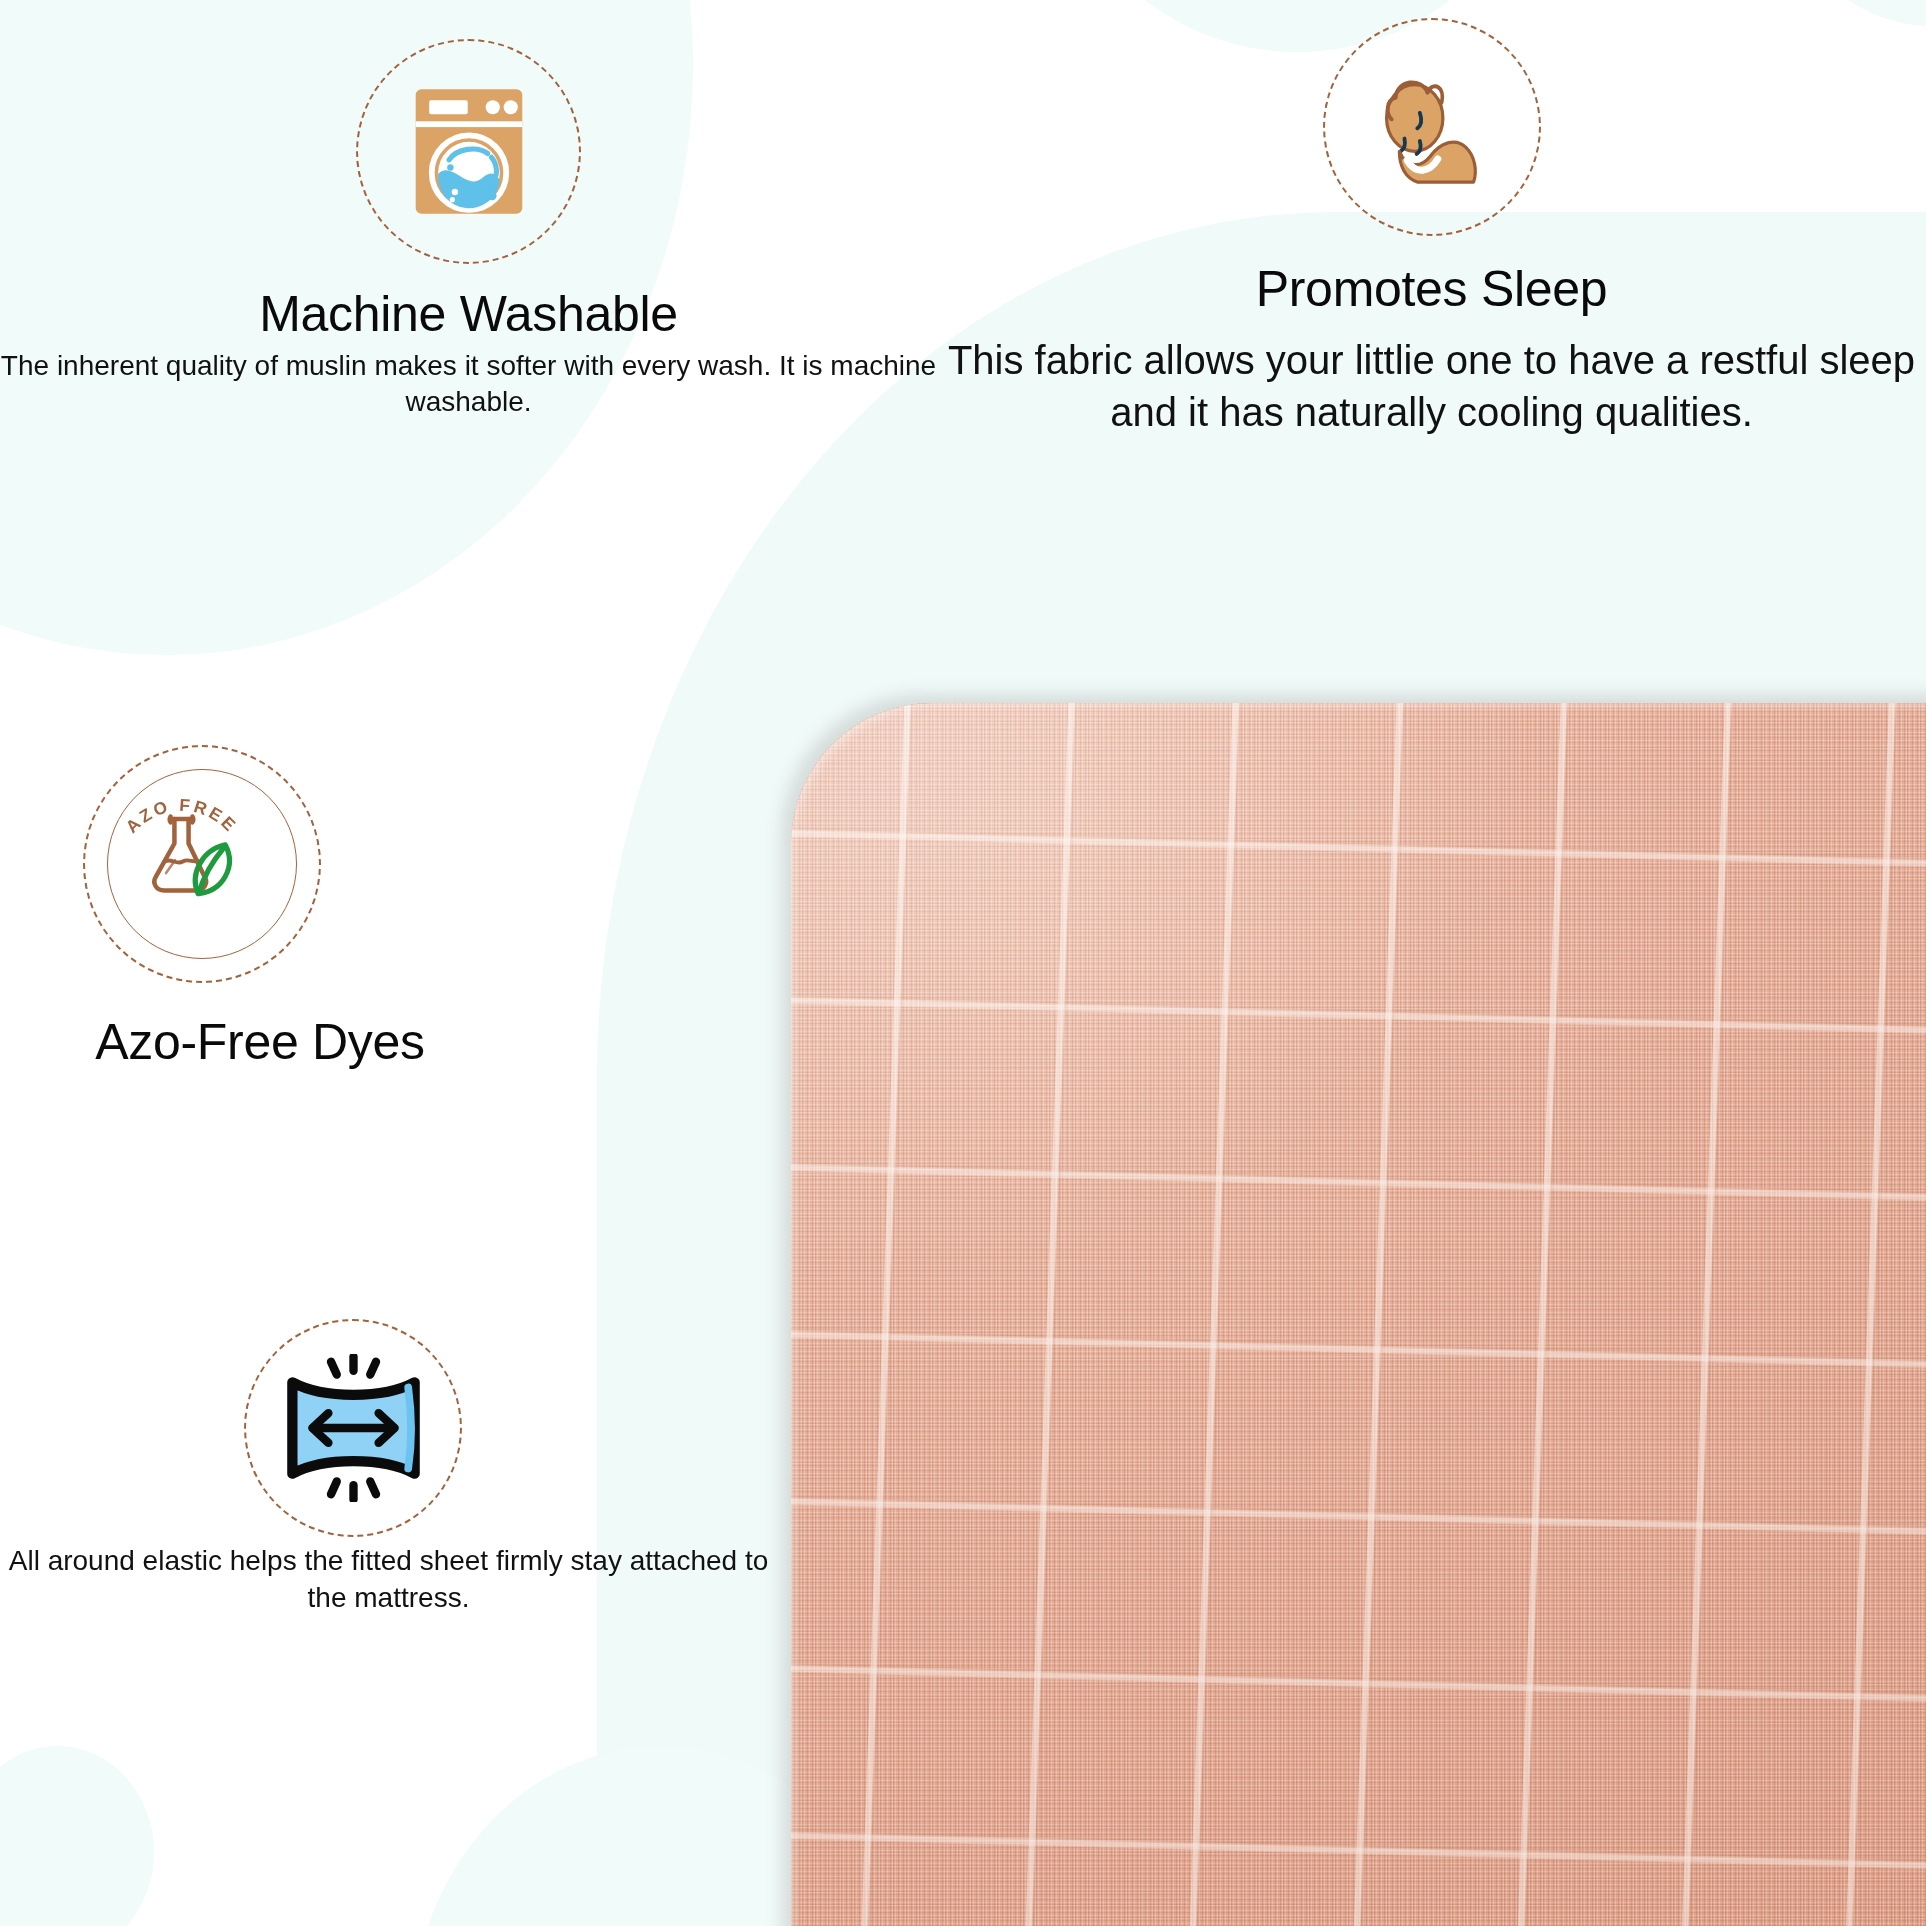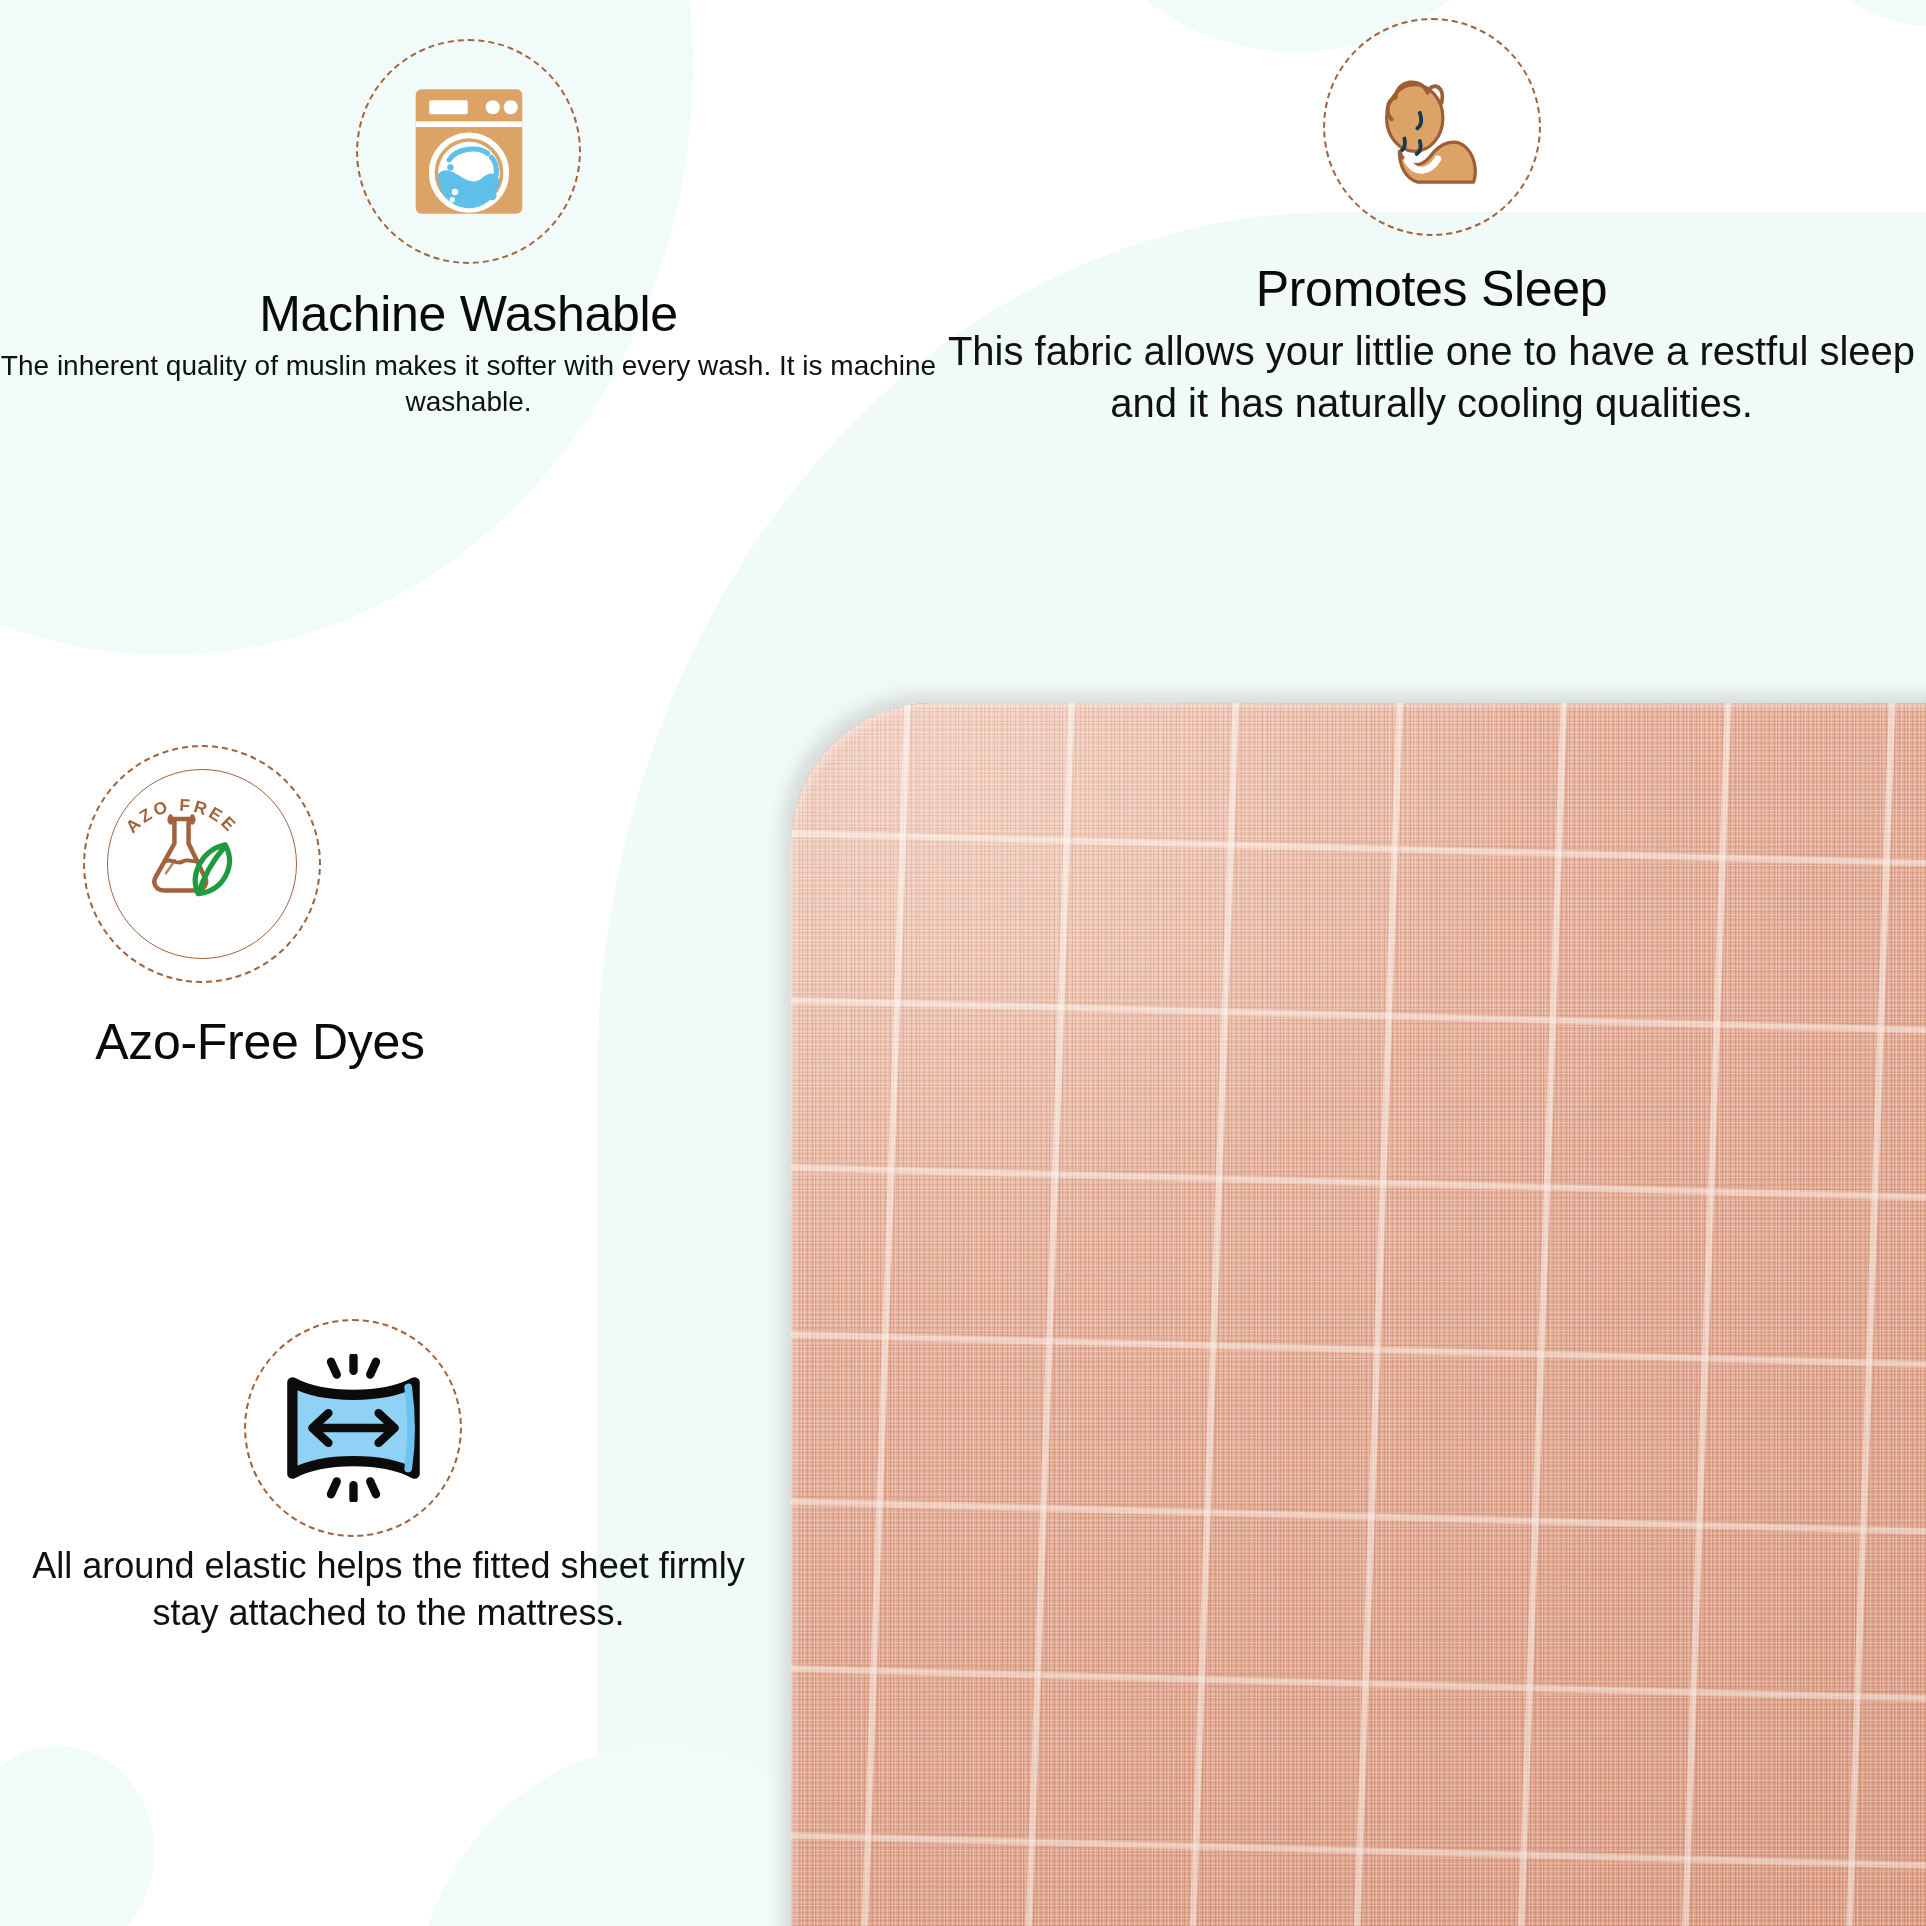--- a/index.html
+++ b/index.html
@@ -143,32 +143,32 @@
   
   #feat-wash { left: 0px; top: 39px; width: 937px; }
   #feat-wash .badge { width: 225px; height: 225px; margin: 0 auto; }
   #feat-wash .f-title { font-size: 50px; margin-top: 24.4px; }
   #feat-wash .f-desc  { font-size: 28px; margin-top: 6.4px; }
 
   
   #feat-sleep { left: 937px; top: 18px; width: 989px; }
   #feat-sleep .badge { width: 218px; height: 218px; margin: 0 auto; }
   #feat-sleep .f-title { font-size: 50px; margin-top: 27px; }
-  #feat-sleep .f-desc  { font-size: 40px; margin-top: 9px; }
+  #feat-sleep .f-desc  { font-size: 40px; margin-top: 18px; }
 
   
   #feat-azo { left: 0px; top: 745px; width: 706px; }
   #feat-azo .badge { width: 238px; height: 238px; margin: 0 auto 0 83px; border-width: 2.6px; }
   #feat-azo .f-title { font-size: 50px; margin-top: 33px; margin-left: -186px; }
 
   
   #feat-elastic { left: 0px; top: 1319px; width: 777px; }
   #feat-elastic .badge { width: 218px; height: 218px; margin: 0 auto 0 244px; }
   #feat-elastic .f-title { font-size: 50px; margin-top: 37px; }
-  #feat-elastic .f-desc  { font-size: 36px; margin-top: 6.4px; }
+  #feat-elastic .f-desc  { font-size: 28px; margin-top: 6.4px; }
 
   
   .icon-svg { display: block; }
 
   
   .azo-ring { position: absolute; inset: 22px; border-radius: 50%; border: 1.9px solid #A2623C; }
 </style>
 </head>
 <body>
 

